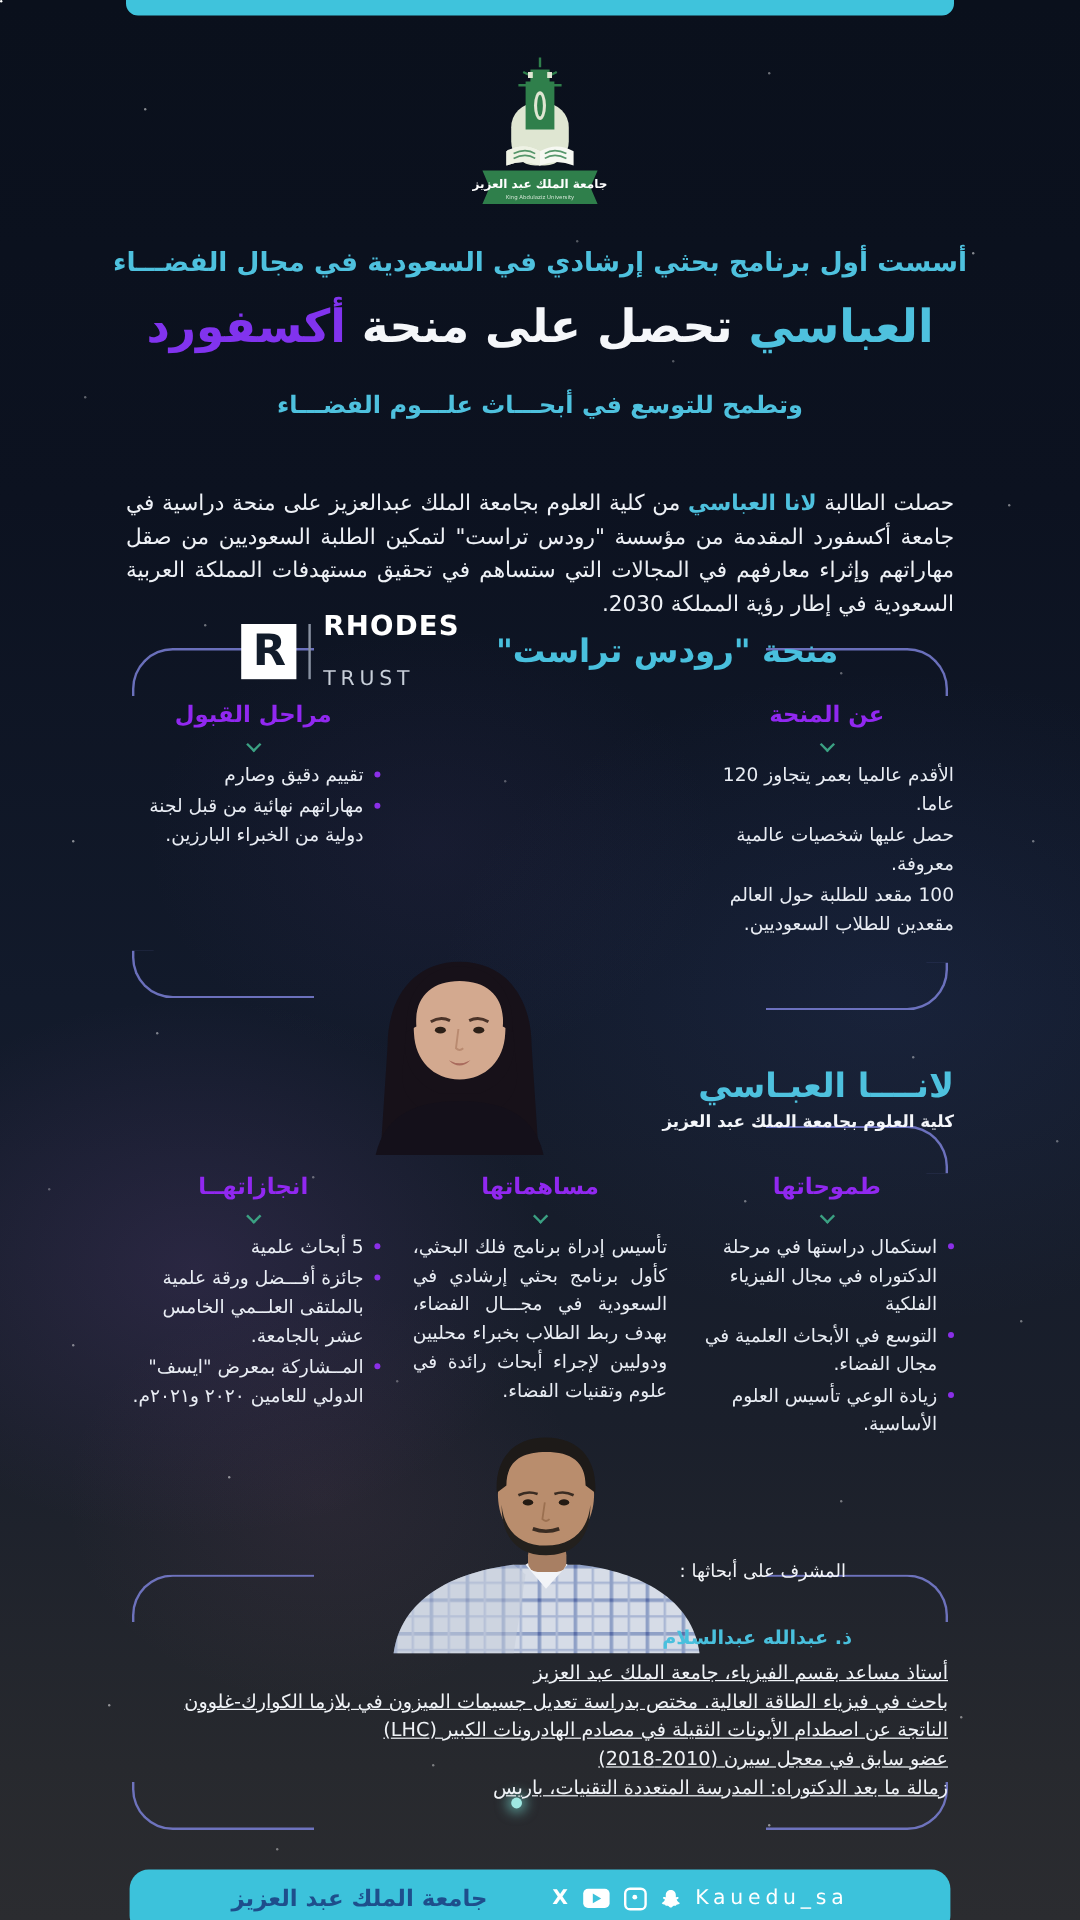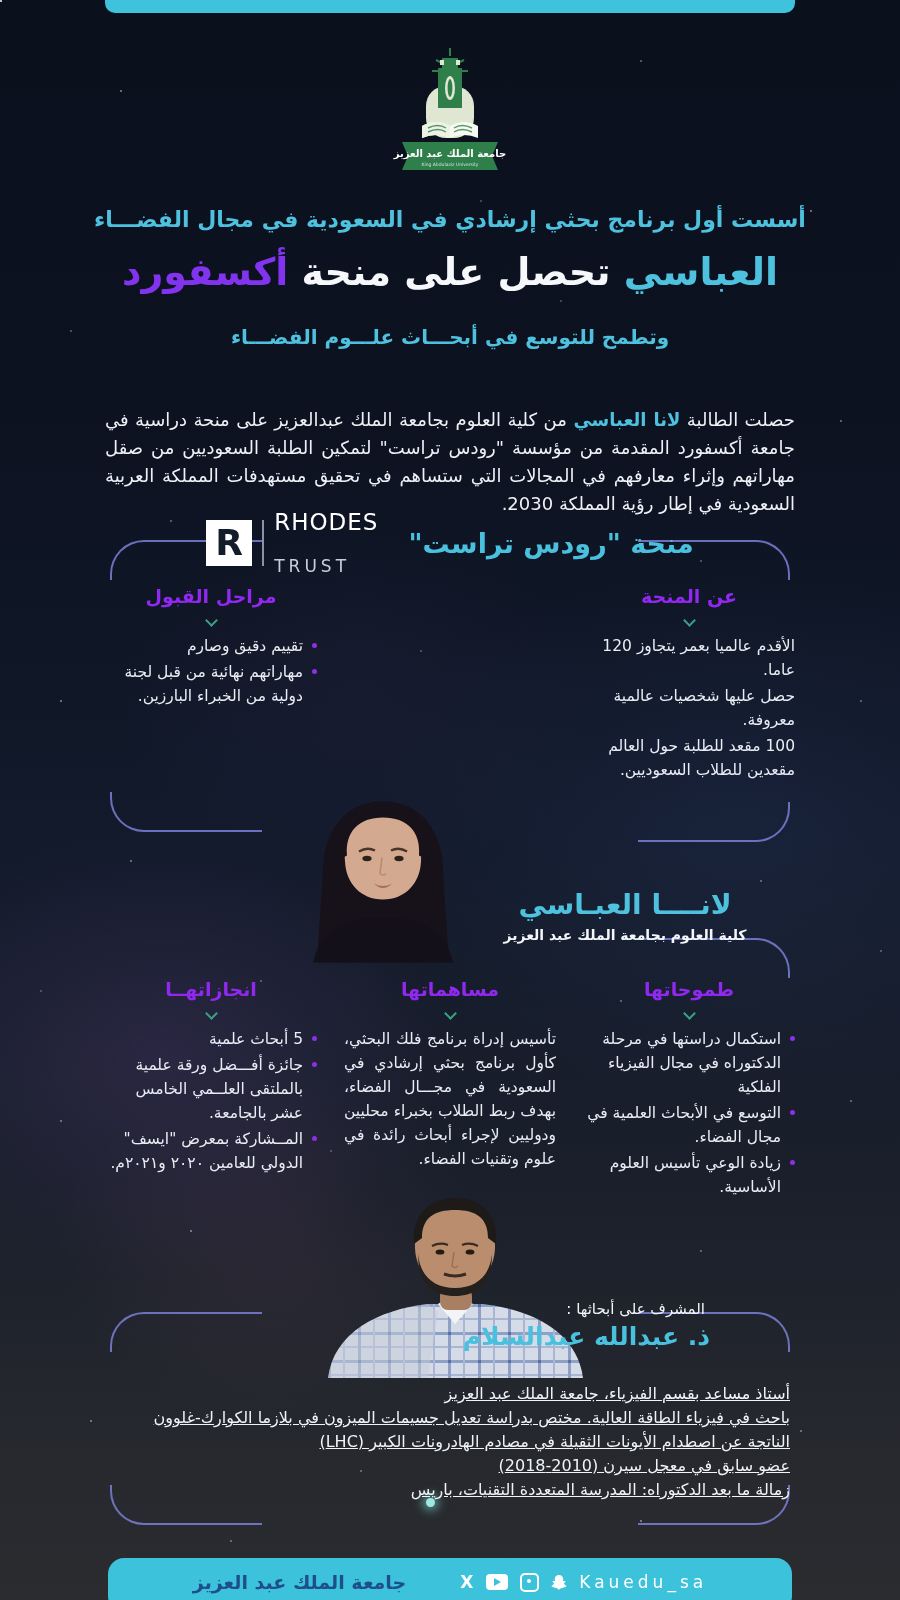--- a/index.html
+++ b/index.html
@@ -57,21 +57,21 @@
   .c-br{border-bottom-width:2px;border-right-width:2px;border-bottom-right-radius:34px;}
 
   
   .rhodes-head{position:absolute;top:512px;left:105px;width:690px;height:62px;
       display:flex;align-items:center;justify-content:center;gap:30px;}
   .rh-logo{display:flex;align-items:center;gap:10px;}
   .rh-badge{width:46px;height:46px;background:#fff;display:flex;align-items:center;justify-content:center;
       color:#121c2b;font-size:36px;font-weight:bold;line-height:1;}
   .rh-sep{width:2px;height:46px;background:#8a93a3;}
   .rh-words{display:flex;flex-direction:column;line-height:1.02;}
-  .rh-l1{color:#fff;font-size:23px;font-weight:normal;letter-spacing:1px;}
+  .rh-l1{color:#fff;font-size:23px;font-weight:bold;letter-spacing:1px;}
   .rh-l2{color:#c7ced8;font-size:17px;letter-spacing:4px;margin-top:23px;}
   .rhodes-title{color:#49c0dd;font-size:27px;font-weight:bold;direction:rtl;}
 
   
   .cols{position:absolute;left:105px;width:690px;display:flex;direction:rtl;justify-content:space-between;}
   .cols1{top:585px;} .cols2{top:978px;}
   .col{width:212px;direction:rtl;}
   .col-h{text-align:center;color:#9128f0;font-size:19px;font-weight:bold;}
   .chev-wrap{text-align:center;height:14px;margin-top:3px;}
   .chev{display:inline-block;width:7px;height:7px;border-left:2px solid #3ba183;border-bottom:2px solid #3ba183;
@@ -79,28 +79,28 @@
   .col-body{margin-top:10px;color:#e9edf4;font-size:15.5px;line-height:1.55;text-align:right;}
   .col-body.just{text-align:justify;text-align-last:right;}
   ul.blist{list-style:none;margin:0;padding:0;}
   ul.blist li{position:relative;padding-right:14px;margin-bottom:2px;}
   ul.blist li::before{content:"";position:absolute;right:0;top:9px;width:5px;height:5px;border-radius:50%;background:#8b2fe8;}
   ul.plain{list-style:none;margin:0;padding:0;}
   ul.plain li{margin-bottom:2px;}
 
   
   .lana-photo{position:absolute;left:283px;top:795px;width:200px;height:168px;}
-  .lana-name-block{position:absolute;left:455px;top:888px;width:340px;text-align:center;direction:rtl;}
+  .lana-name-block{position:absolute;left:455px;top:888px;width:340px;direction:rtl;}
   .lana-name{color:#4ec1de;font-size:28px;font-weight:bold;}
   .lana-sub{color:#f4f6fa;font-size:14px;font-weight:bold;margin-top:6px;}
 
   
   .man-photo{position:absolute;left:268px;top:1192px;width:375px;height:186px;}
   .sup-label{position:absolute;right:195px;top:1300px;color:#f2f4f8;font-size:15px;direction:rtl;}
-  .sup-name{position:absolute;right:190px;top:1322px;color:#49c0dd;font-size:25px;font-weight:bold;direction:rtl;}
+  .sup-name{position:absolute;right:190px;top:1355px;color:#49c0dd;font-size:16px;font-weight:bold;direction:rtl;}
   .sup-bio{position:absolute;left:130px;top:1382px;width:660px;direction:rtl;text-align:right;
       color:#f0f3f7;font-size:16px;line-height:1.5;text-decoration:underline;}
 
   
   .footer{position:absolute;left:108px;top:1558px;width:684px;height:54px;background:#3cc2db;
       border-radius:16px;display:flex;align-items:center;justify-content:center;gap:54px;padding-bottom:6px;box-sizing:border-box;}
   .f-uni{color:#1e4e8c;font-size:19px;font-weight:bold;direction:rtl;}
   .f-social{display:flex;align-items:center;gap:12px;}
   .f-x{color:#fff;font-size:17px;font-weight:bold;letter-spacing:1px;}
   .f-yt{width:22px;height:16px;background:#fff;border-radius:4px;position:relative;}

